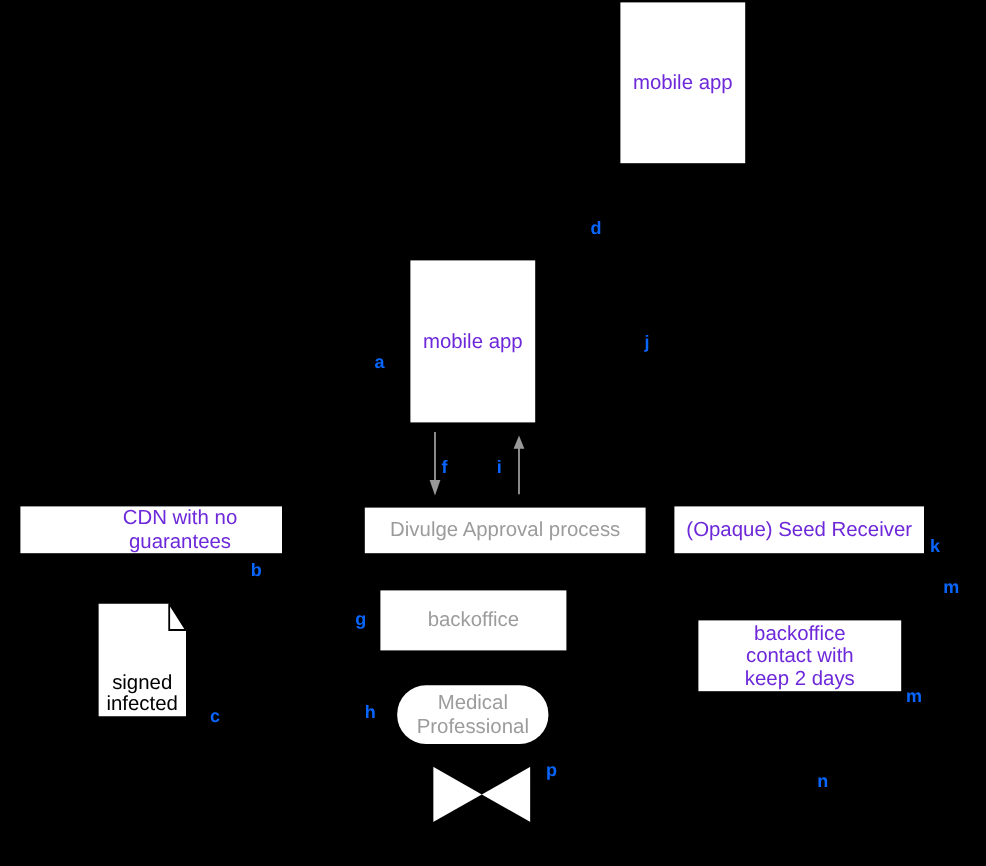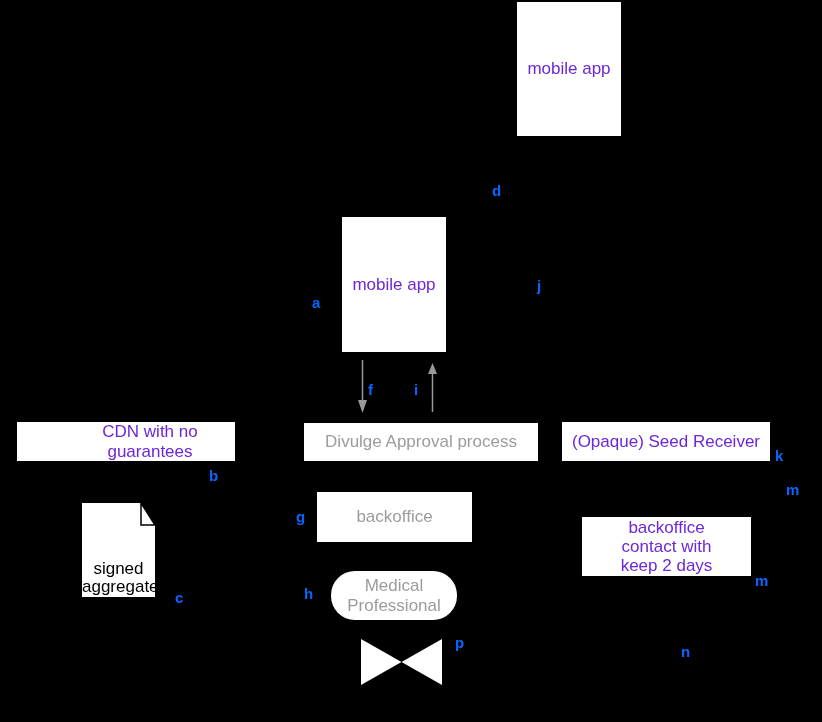--- a/index.html
+++ b/index.html
@@ -83,21 +83,21 @@
     <span>keep 2 days</span>
   </div>
 
   <div class="shape" style="left:82px;top:503px;width:73px;height:94px;">
     <svg width="73" height="94" viewBox="0 0 73 94">
       <path d="M0,0 L59,0 L73,22 L73,94 L0,94 Z" fill="#ffffff"></path>
       <path d="M59,0 L73,22 L59,22 Z" fill="#ffffff" stroke="#000000" stroke-width="1.5"></path>
     </svg>
     <div class="note-text multiline">
       <span>signed</span>
-      <span>aggregate</span>
+      <span>infected</span>
       <span>keep</span>
     </div>
   </div>
 
   <div class="shape" style="left:361px;top:639px;width:81px;height:46px;">
     <svg width="81" height="46" viewBox="0 0 81 46">
       <polygon points="0,0 0,46 40.5,23" fill="#ffffff"></polygon>
       <polygon points="81,0 81,46 40.5,23" fill="#ffffff"></polygon>
     </svg>
   </div>

